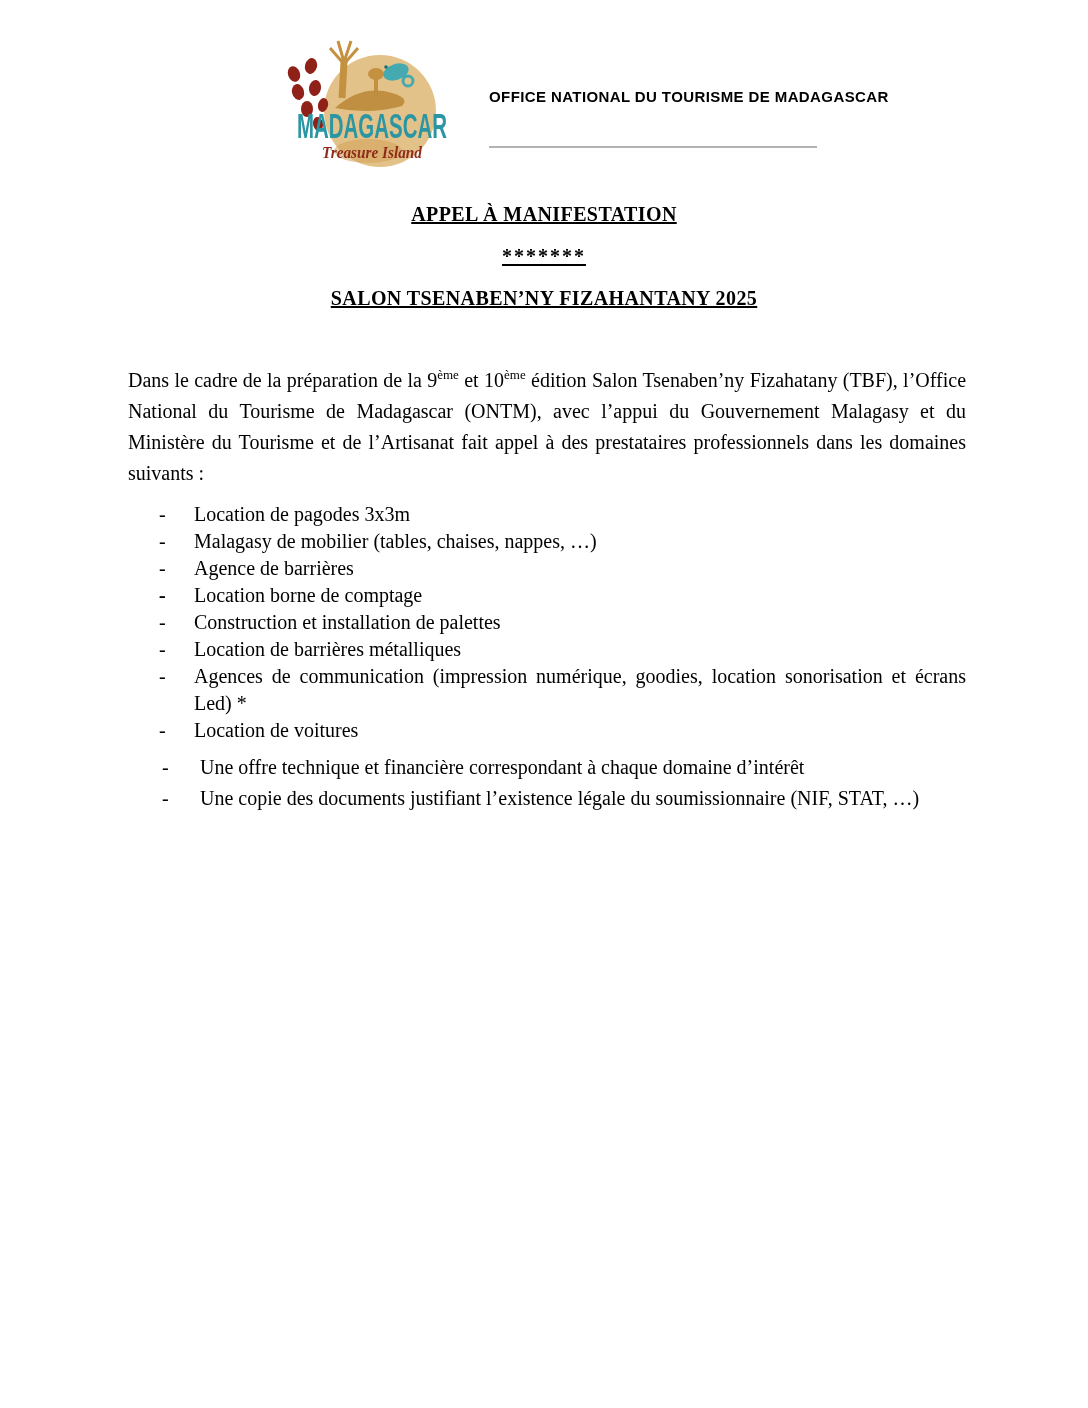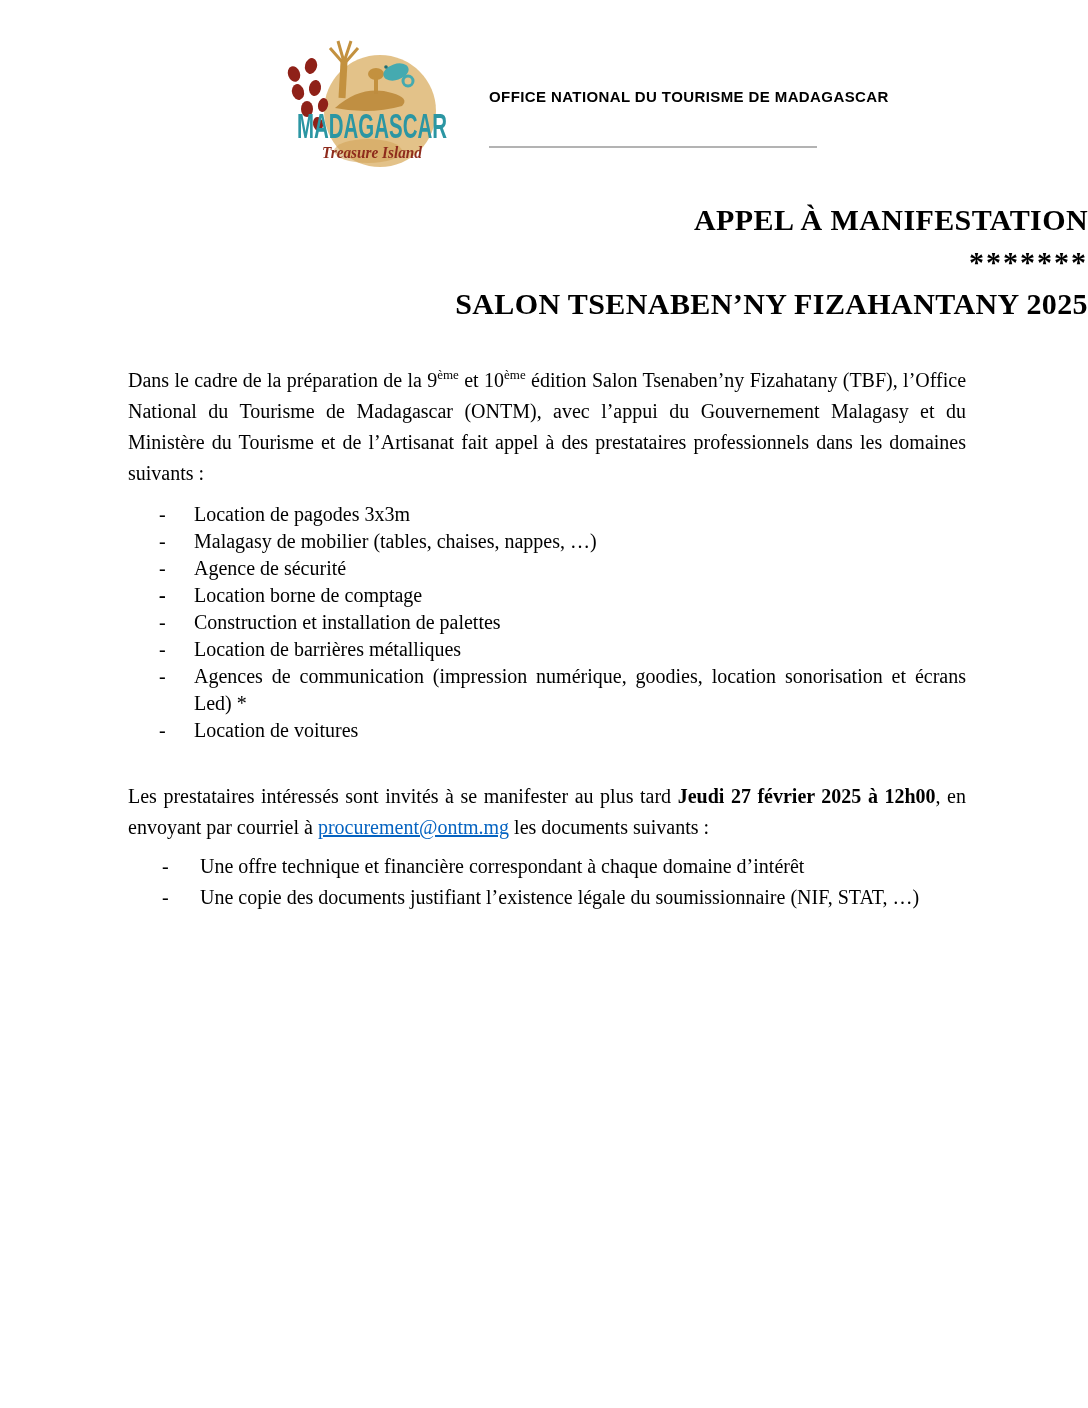--- a/index.html
+++ b/index.html
@@ -39,24 +39,25 @@
     top: 146px;
     width: 328px;
     height: 0;
     border-top: 2px solid #b3b3b3;
   }
   
   .doc-title, .doc-sep, .doc-subtitle {
     position: absolute;
     left: 0;
     width: 100%;
-    text-align: right;
+    text-align: center;
     font-weight: 700;
-    font-size: 30px;
+    font-size: 20px;
     letter-spacing: 0.4px;
+    text-decoration: underline;
   }
   .doc-title    { top: 203px; }
   .doc-sep      { top: 245px; letter-spacing: 2px; }
   .doc-subtitle { top: 287px; }
   
   .body-content {
     position: absolute;
     left: 128px;
     top: 365px;
     width: 838px;
@@ -142,30 +143,29 @@
   <div class="doc-title">APPEL À MANIFESTATION</div>
   <div class="doc-sep">*******</div>
   <div class="doc-subtitle">SALON TSENABEN’NY FIZAHANTANY 2025</div>
 
   <div class="body-content">
     <p class="para"><span>Dans le cadre de la préparation de la 9</span><sup>ème</sup><span> et 10</span><sup>ème</sup><span> édition Salon Tsenaben’ny Fizahatany (TBF), l’Office National du Tourisme de Madagascar (ONTM), avec l’appui du Gouvernement Malagasy et du Ministère du Tourisme et de l’Artisanat fait appel à des prestataires professionnels dans les domaines suivants :</span></p>
 
     <ul class="services-list">
         <li><span class="dash">-</span><span>Location de pagodes 3x3m</span></li>
         <li><span class="dash">-</span><span>Malagasy de mobilier (tables, chaises, nappes, …)</span></li>
-        <li><span class="dash">-</span><span>Agence de sécurité</span></li>
+        <li><span class="dash">-</span><span>Agence de barrières</span></li>
         <li><span class="dash">-</span></li>
         <li><span class="dash">-</span><span>Location borne de comptage</span></li>
         <li><span class="dash">-</span><span>Construction et installation de palettes</span></li>
         <li><span class="dash">-</span><span>Location de barrières métalliques</span></li>
         <li><span class="dash">-</span><span>Agences de communication (impression numérique, goodies, location sonorisation et écrans Led) *</span></li>
         <li><span class="dash">-</span><span>Location de voitures</span></li>
       </ul>
 
-    <p class="para deadline"><span>Les prestataires intéressés sont invités à se manifester au plus tard </span><b>Jeudi 27 février 2025 à 12h00</b><span>, en envoyant par courriel à </span><a class="email-link" href="#">procurement@ontm.mg</a><span> les documents suivants :</span></p>
 
     <ul class="documents-list">
         <li><span class="dash">-</span><span>Une offre technique et financière correspondant à chaque domaine d’intérêt</span></li>
         <li><span class="dash">-</span><span>Une copie des documents justifiant l’existence légale du soumissionnaire (NIF, STAT, …)</span></li>
       </ul>
   </div>
 
 </div>
 
 </body></html>

